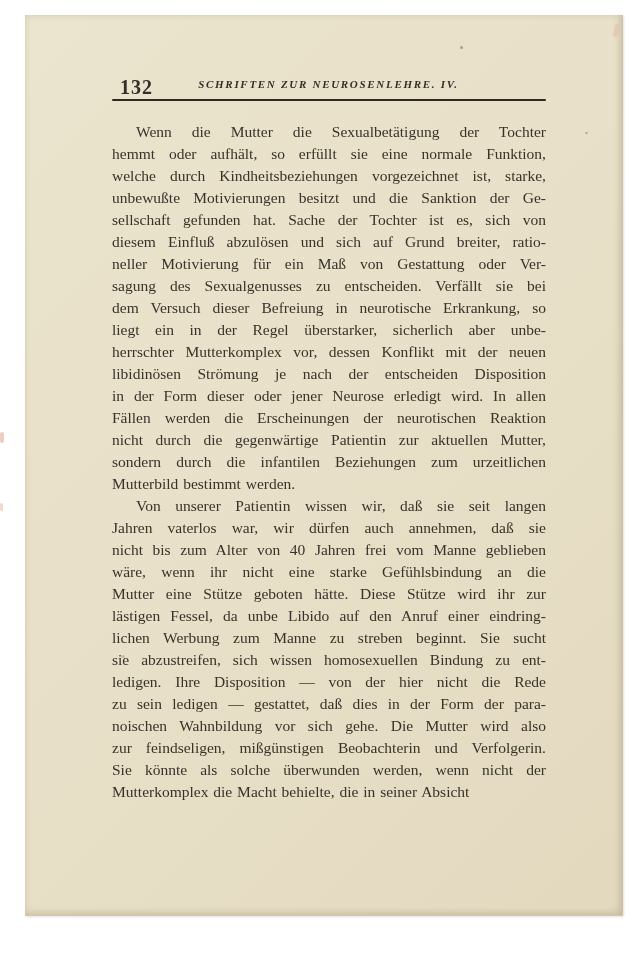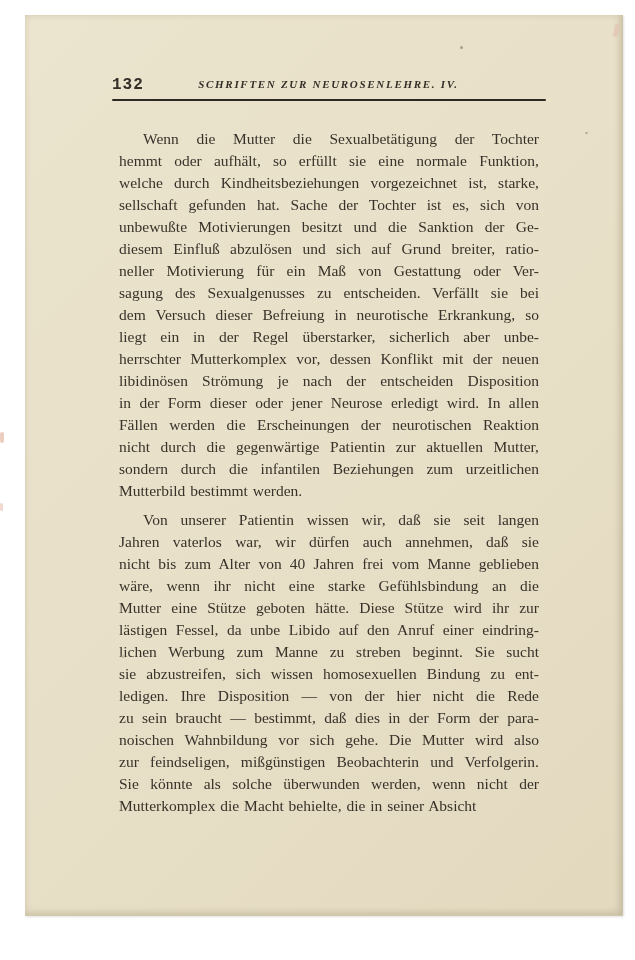--- a/index.html
+++ b/index.html
@@ -16,39 +16,39 @@
   }
   .page{
     position:absolute;left:25px;top:15px;width:597px;height:900px;
     background:linear-gradient(135deg,#ebe4ce 0%,var(--paper) 45%,#e2d9bf 100%);
     box-shadow:inset -3px 0 6px rgba(120,105,70,.18), inset 0 -3px 6px rgba(120,105,70,.14), 1px 1px 2px rgba(0,0,0,.12);
     border-right:1px solid #cdc3a6;
     border-bottom:1px solid #d2c8ac;
   }
   .header{position:absolute;left:87px;top:60px;width:433px;height:22px;color:var(--ink);}
   .page-number{
-    position:absolute;left:0;top:1px;
-    font-size:16px;font-weight:700;letter-spacing:1px;color:#332e27;font-family:Liberation Mono, monospace;
+    position:absolute;left:8px;top:1px;
+    font-size:20px;font-weight:700;letter-spacing:1px;color:#332e27;
   }
   .running-title{
     position:absolute;left:0;right:0;top:3px;text-align:center;
     font-size:11px;font-weight:700;letter-spacing:1.7px;color:#332e27;
     white-space:nowrap;
     font-style:italic;
   }
   .header-rule{
     position:absolute;left:87px;top:84px;width:434px;height:2px;
     background:var(--rule);border-radius:1px;
   }
   .text-block{
     position:absolute;left:87px;top:106px;width:434px;
     font-size:15.5px;line-height:22px;color:var(--ink);
     text-rendering:optimizeLegibility;
   }
-  .para{margin:7px;}
+  .para{margin:0;}
   .line{
     height:22px;overflow:hidden;
     text-align:justify;text-align-last:justify;
     word-spacing:1px;
   }
   .line.indent{text-indent:24px;}
   .line.last{text-align-last:left;}
   .artifact{position:absolute;border-radius:2px;}
   .mark-left-1{left:0;top:432px;width:4px;height:11px;background:#e7bcab;opacity:.75;}
   .mark-left-2{left:0;top:503px;width:3px;height:8px;background:#ecc8b9;opacity:.7;}
@@ -64,22 +64,22 @@
   <div class="header">
     <span class="page-number">132</span>
     <span class="running-title">SCHRIFTEN ZUR NEUROSENLEHRE. IV.</span>
   </div>
   <div class="header-rule"></div>
   <div class="text-block">
       <div class="para">
         <div class="line indent">Wenn die Mutter die Sexualbetätigung der Tochter</div>
         <div class="line">hemmt oder aufhält, so erfüllt sie eine normale Funktion,</div>
         <div class="line">welche durch Kindheitsbeziehungen vorgezeichnet ist, starke,</div>
+        <div class="line">unbewußte Motivierungen besitzt und die Sanktion der Ge-</div>
         <div class="line">sellschaft gefunden hat. Sache der Tochter ist es, sich von</div>
-        <div class="line">unbewußte Motivierungen besitzt und die Sanktion der Ge-</div>
         <div class="line">diesem Einfluß abzulösen und sich auf Grund breiter, ratio-</div>
         <div class="line">neller Motivierung für ein Maß von Gestattung oder Ver-</div>
         <div class="line">sagung des Sexualgenusses zu entscheiden. Verfällt sie bei</div>
         <div class="line">dem Versuch dieser Befreiung in neurotische Erkrankung, so</div>
         <div class="line">liegt ein in der Regel überstarker, sicherlich aber unbe-</div>
         <div class="line">herrschter Mutterkomplex vor, dessen Konflikt mit der neuen</div>
         <div class="line">libidinösen Strömung je nach der entscheiden Disposition</div>
         <div class="line">in der Form dieser oder jener Neurose erledigt wird. In allen</div>
         <div class="line">Fällen werden die Erscheinungen der neurotischen Reaktion</div>
         <div class="line">nicht durch die gegenwärtige Patientin zur aktuellen Mutter,</div>
@@ -89,21 +89,21 @@
       <div class="para">
         <div class="line indent">Von unserer Patientin wissen wir, daß sie seit langen</div>
         <div class="line">Jahren vaterlos war, wir dürfen auch annehmen, daß sie</div>
         <div class="line">nicht bis zum Alter von 40 Jahren frei vom Manne geblieben</div>
         <div class="line">wäre, wenn ihr nicht eine starke Gefühlsbindung an die</div>
         <div class="line">Mutter eine Stütze geboten hätte. Diese Stütze wird ihr zur</div>
         <div class="line">lästigen Fessel, da unbe Libido auf den Anruf einer eindring-</div>
         <div class="line">lichen Werbung zum Manne zu streben beginnt. Sie sucht</div>
         <div class="line">sie abzustreifen, sich wissen homosexuellen Bindung zu ent-</div>
         <div class="line">ledigen. Ihre Disposition — von der hier nicht die Rede</div>
-        <div class="line">zu sein braucht — bestimmt, daß dies in der Form der para-</div>
+        <div class="line">zu sein ledigen — gestattet, daß dies in der Form der para-</div>
         <div class="line">noischen Wahnbildung vor sich gehe. Die Mutter wird also</div>
         <div class="line">zur feindseligen, mißgünstigen Beobachterin und Verfolgerin.</div>
         <div class="line">Sie könnte als solche überwunden werden, wenn nicht der</div>
         <div class="line last">Mutterkomplex die Macht behielte, die in seiner Absicht</div>
       </div>
     </div>
   <div class="artifact speck-1"></div>
   <div class="artifact speck-2"></div>
   <div class="artifact speck-3"></div>
 </div>

